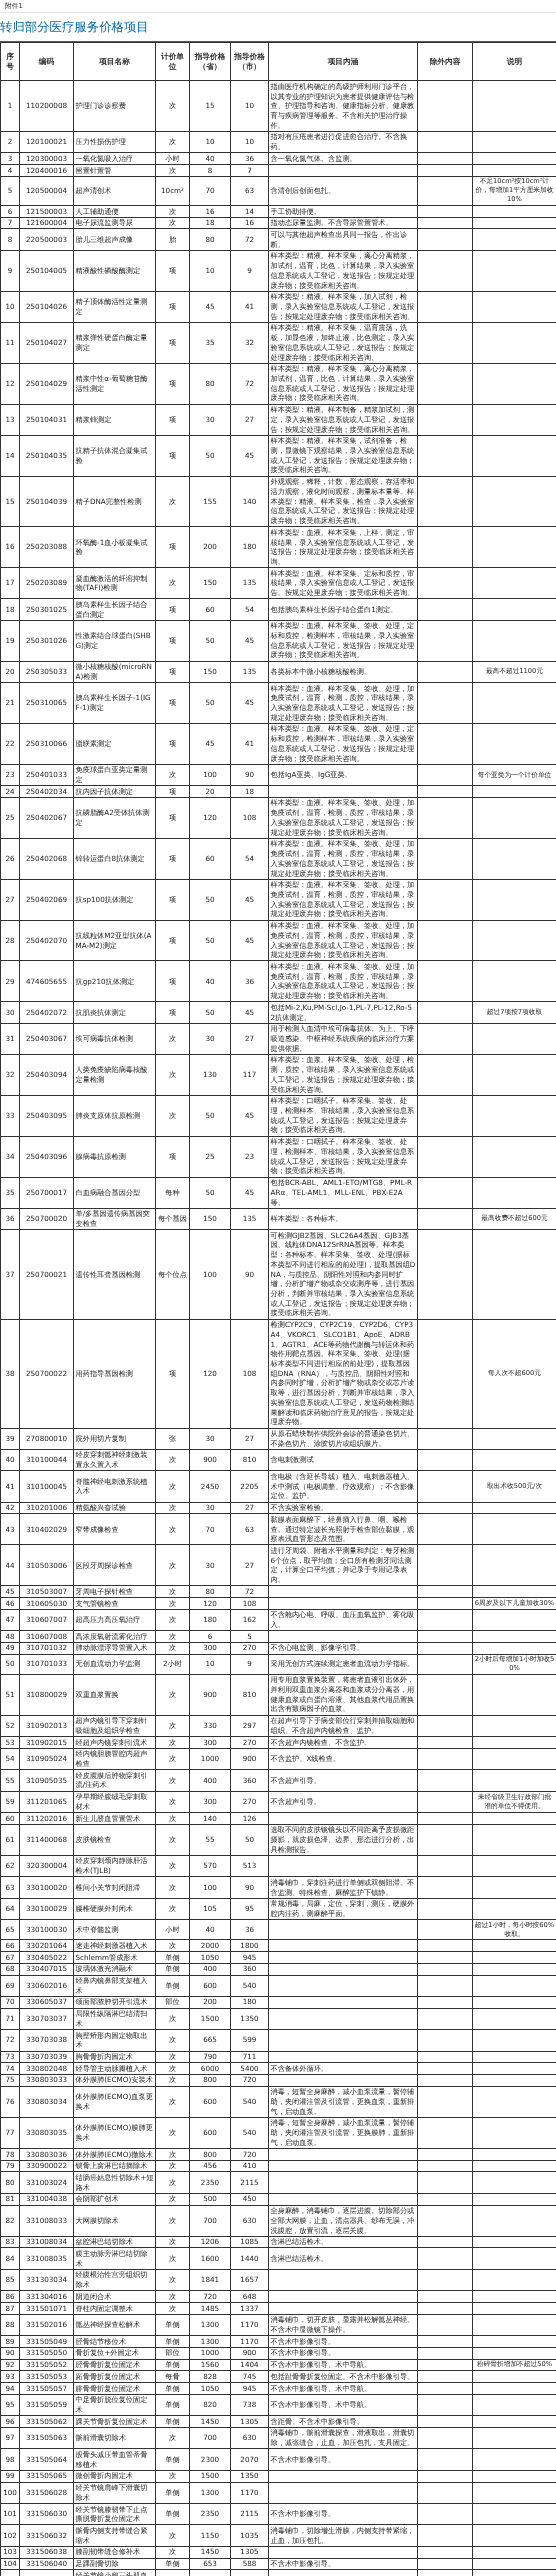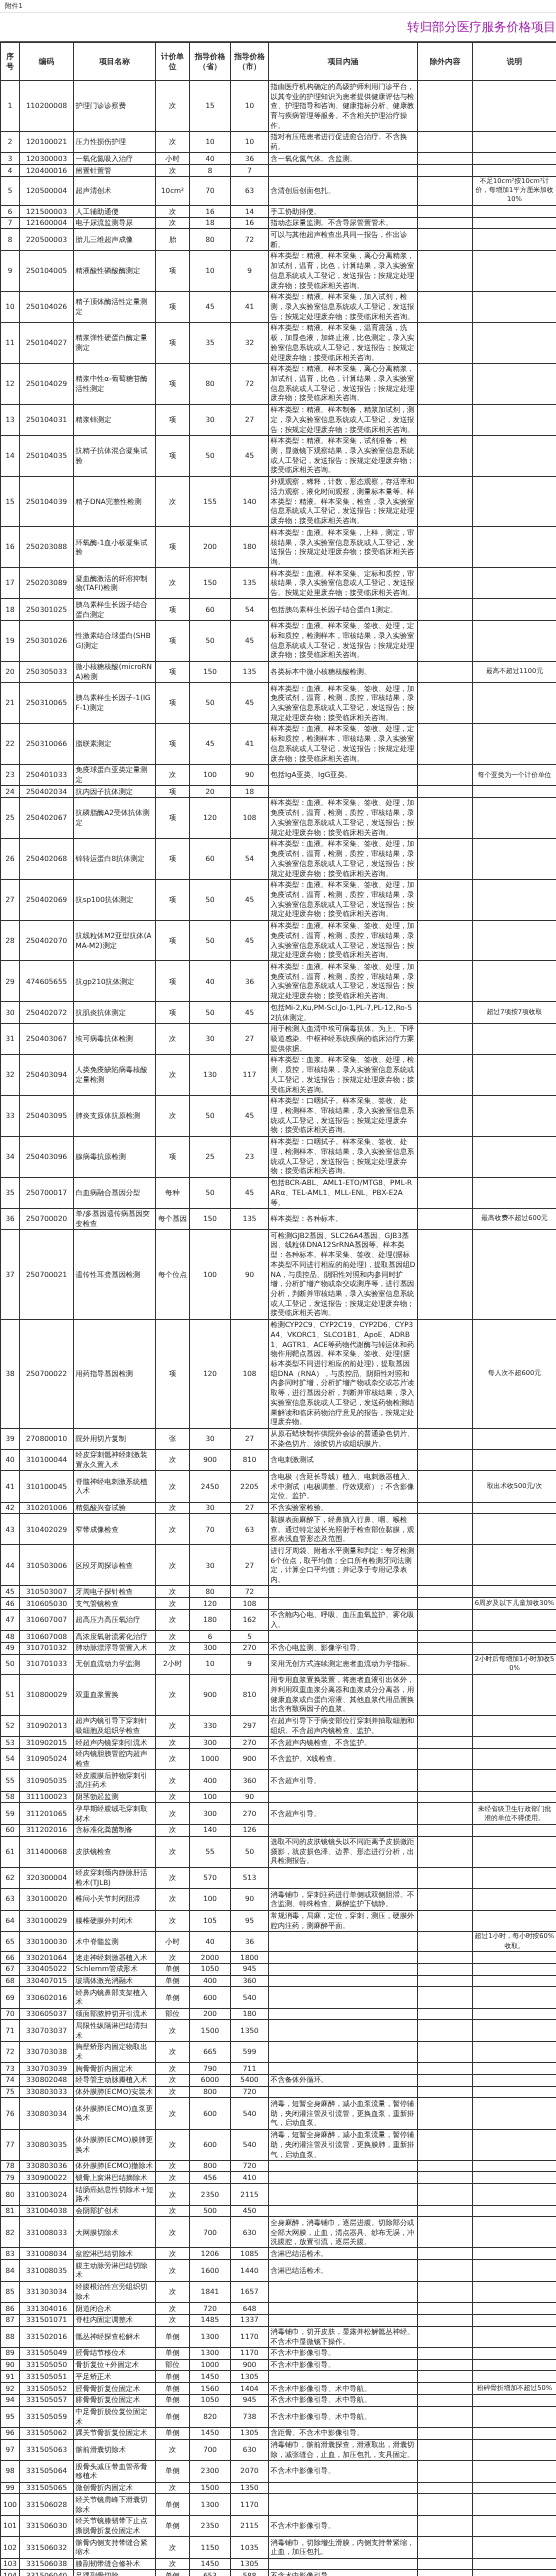--- a/index.html
+++ b/index.html
@@ -1,19 +1,19 @@
 <!DOCTYPE html>
 <html style="font-size:8.2px"><head>
 <meta charset="utf-8">
 <style>
   html,body{margin:0;padding:0;background:#fff;}
   body{width:556px;font-family:"DejaVu Sans","Liberation Sans",sans-serif;color:#222;}
   .attach{height:12.4px;line-height:12.4px;font-size:6.7px;padding-left:5px;border-bottom:0.5px solid #e6e6e6;display:flex;}
   .attach span{display:block}
-  .title{text-align:right;font-size:12.4px;height:28px;line-height:28px;color:#a21caf;border-bottom:1px solid #555;}
+  .title{text-align:left;font-size:12.4px;height:28px;line-height:28px;color:#0369a1;border-bottom:1px solid #555;}
   table{border-collapse:collapse;width:556px;table-layout:fixed;font-size:7.2px;}
   th,td{border:0.5px solid #333;padding:0.5px 1.5px;vertical-align:middle;line-height:1.35;word-break:break-all;}
   th{font-weight:bold;font-size:7.7px;text-align:center;height:36px;color:#333;}
   td.c{text-align:center;}
   td.l{text-align:left;}
   td.content{font-size:7.2px;}
   td.note{text-align:center;font-size:6.7px;}
   col.c0{width:19px} col.c1{width:54px} col.c2{width:82px} col.c3{width:34px}
   col.c4{width:41px} col.c5{width:38px} col.c6{width:149px} col.c7{width:55px} col.c8{width:84px}
   tr.row td{min-height:11.3px;}
@@ -707,48 +707,37 @@
     <td class="c">次</td>
     <td class="c">400</td>
     <td class="c">360</td>
     <td class="l content">不含超声引导。</td>
     <td class="l"></td>
     <td class="note"></td>
   </tr>
 
 
 
-  <tr class="row">
-    <td class="c">58</td>
-    <td class="c">311100023</td>
-    <td class="l">阴茎勃起监测</td>
-    <td class="c">次</td>
-    <td class="c">100</td>
-    <td class="c">90</td>
-    <td class="l content"></td>
-    <td class="l"></td>
-    <td class="note"></td>
-  </tr>
 
   <tr class="row">
     <td class="c">59</td>
     <td class="c">311201065</td>
     <td class="l">孕早期经腹绒毛穿刺取材术</td>
     <td class="c">次</td>
     <td class="c">300</td>
     <td class="c">270</td>
     <td class="l content">不含超声引导。</td>
     <td class="l"></td>
     <td class="note">未经省级卫生行政部门批准的单位不得使用。</td>
   </tr>
 
   <tr class="row">
     <td class="c">60</td>
     <td class="c">311202016</td>
-    <td class="l">含标准化粪菌制备</td>
+    <td class="l">新生儿脐血管置管术</td>
     <td class="c">次</td>
     <td class="c">140</td>
     <td class="c">126</td>
     <td class="l content"></td>
     <td class="l"></td>
     <td class="note"></td>
   </tr>
 
   <tr class="row">
     <td class="c">61</td>
@@ -1103,44 +1092,44 @@
     <td class="c">331505050</td>
     <td class="l">骨折复位+外固定术</td>
     <td class="c">部位</td>
     <td class="c">1000</td>
     <td class="c">900</td>
     <td class="l content">不含术中影像引导。</td>
     <td class="l"></td>
     <td class="note"></td>
   </tr>
 
-  <tr class="row">
-    <td class="c">91</td>
-    <td class="c">331505051</td>
-    <td class="l">平足矫正术</td>
-    <td class="c">单侧</td>
-    <td class="c">1450</td>
-    <td class="c">1305</td>
-    <td class="l content"></td>
-    <td class="l"></td>
-    <td class="note"></td>
-  </tr>
 
   <tr class="row">
     <td class="c">92</td>
     <td class="c">331505052</td>
     <td class="l">胫骨骨折复位固定术</td>
     <td class="c">单侧</td>
     <td class="c">1560</td>
     <td class="c">1404</td>
     <td class="l content">不含术中影像引导、术中导航。</td>
     <td class="l"></td>
     <td class="note">粉碎骨折增加不超过50%</td>
   </tr>
 
+  <tr class="row">
+    <td class="c">93</td>
+    <td class="c">331505053</td>
+    <td class="l">跖骨骨折复位固定术</td>
+    <td class="c">每骨</td>
+    <td class="c">828</td>
+    <td class="c">745</td>
+    <td class="l content">包括趾骨骨折复位固定。不含术中影像引导。</td>
+    <td class="l"></td>
+    <td class="note"></td>
+  </tr>
 
   <tr class="row">
     <td class="c">94</td>
     <td class="c">331505057</td>
     <td class="l">腓骨骨折复位固定术</td>
     <td class="c">单侧</td>
     <td class="c">1050</td>
     <td class="c">945</td>
     <td class="l content">不含术中影像引导、术中导航。</td>
     <td class="l"></td>

